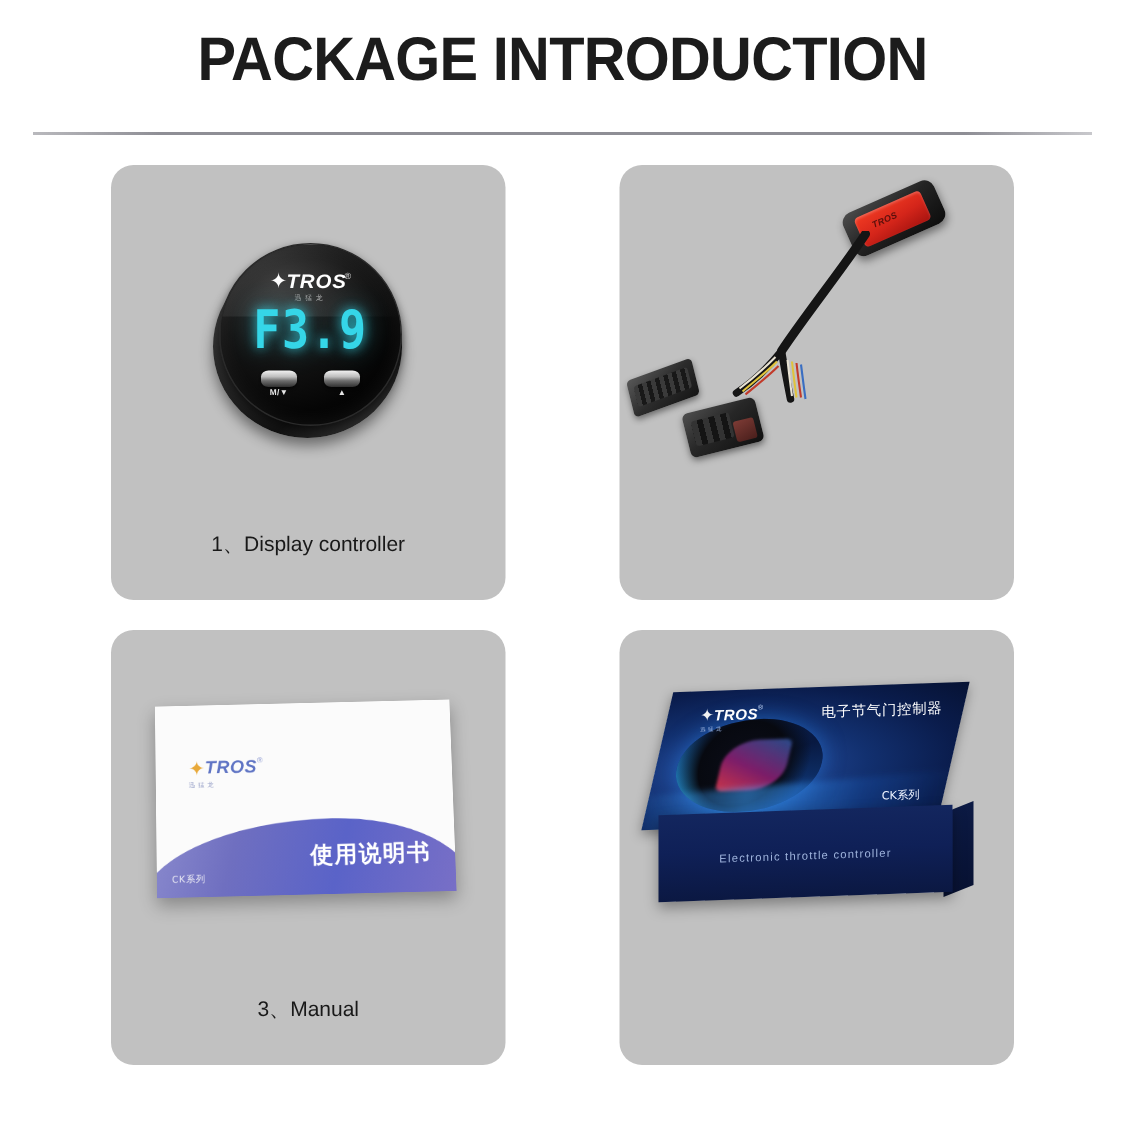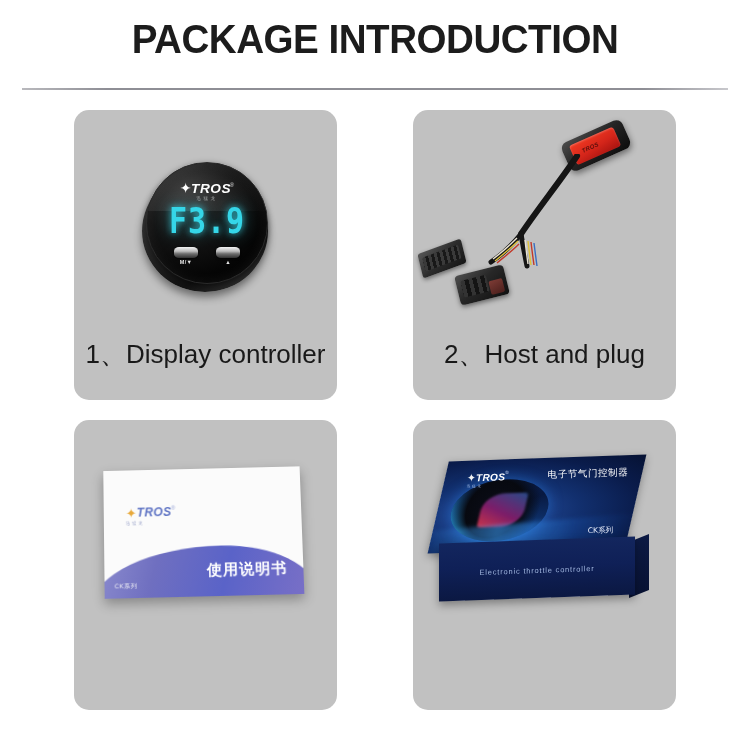--- a/index.html
+++ b/index.html
@@ -70,21 +70,21 @@
     top: 0; left: 0;
     width: 263px;
     height: 228px;
   }
   .card-caption {
     position: absolute;
     left: 0;
     bottom: 28px;
     width: 263px;
     text-align: center;
-    font-size: 26px;
+    font-size: 14px;
     color: #191919;
     font-family: "Liberation Sans", sans-serif;
     white-space: nowrap;
   }
   .cap-num { letter-spacing: 0px; }
 
   
   .knob-wrap {
     position: absolute;
     left: 66px;
@@ -508,39 +508,39 @@
           <path d="M48 86 C 49 95, 50 103, 51 110" stroke="#e8e2d2" stroke-width="1.4" fill="none"></path>
           <path d="M51 87 C 52 96, 53 104, 54 111" stroke="#e0c33c" stroke-width="1.4" fill="none"></path>
           <path d="M54 88 C 55 97, 56 104, 57 111" stroke="#c23a2a" stroke-width="1.4" fill="none"></path>
           <path d="M57 89 C 58 97, 59 105, 60 112" stroke="#3a6ec2" stroke-width="1.4" fill="none"></path>
         </svg>
 
         <div class="conn-a"></div>
         <div class="conn-b"></div>
       </div>
     </div>
-    <div class="card-caption">
-      <span class="cap-num">2、</span><span>Host and plug</span>
-    </div>
   </div>
 
   <div class="package-card">
     <div class="card-stage">
       <div class="manual-book">
         <div class="manual-wave2"></div>
         <div class="manual-wave"></div>
 
         <div class="manual-logo">
           <span class="star">✦</span><span class="brand">TROS</span><span class="reg">®</span>
           <span class="sub">迅猛龙</span>
         </div>
 
         <div class="manual-title-cn">使用说明书</div>
         <div class="manual-series">CK系列</div>
       </div>
+    </div>
+    <div class="card-caption">
+      <span class="cap-num">3、</span><span>Manual</span>
     </div>
   </div>
 
   <div class="package-card">
     <div class="card-stage">
       <div class="box-wrap">
 
         <div class="box-side"></div>
 
         <div class="box-top">

